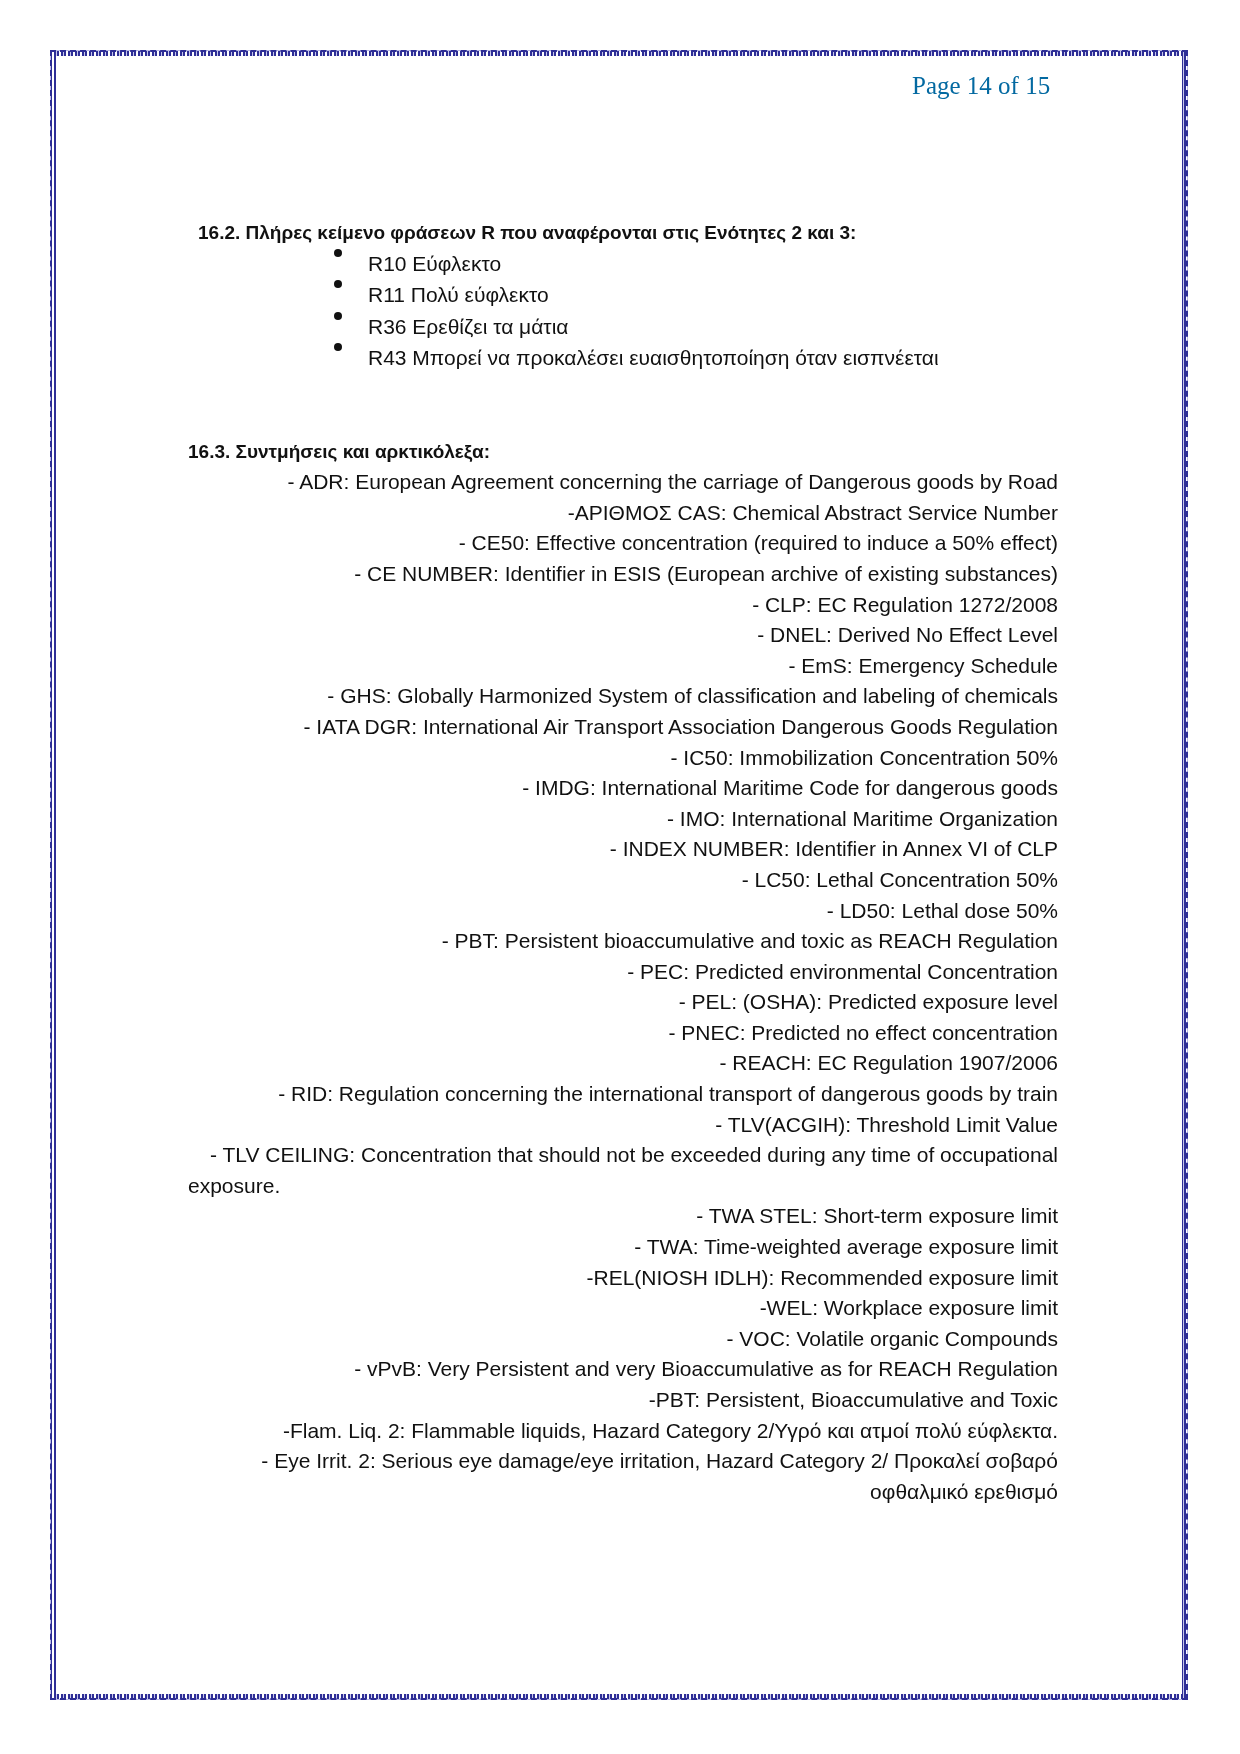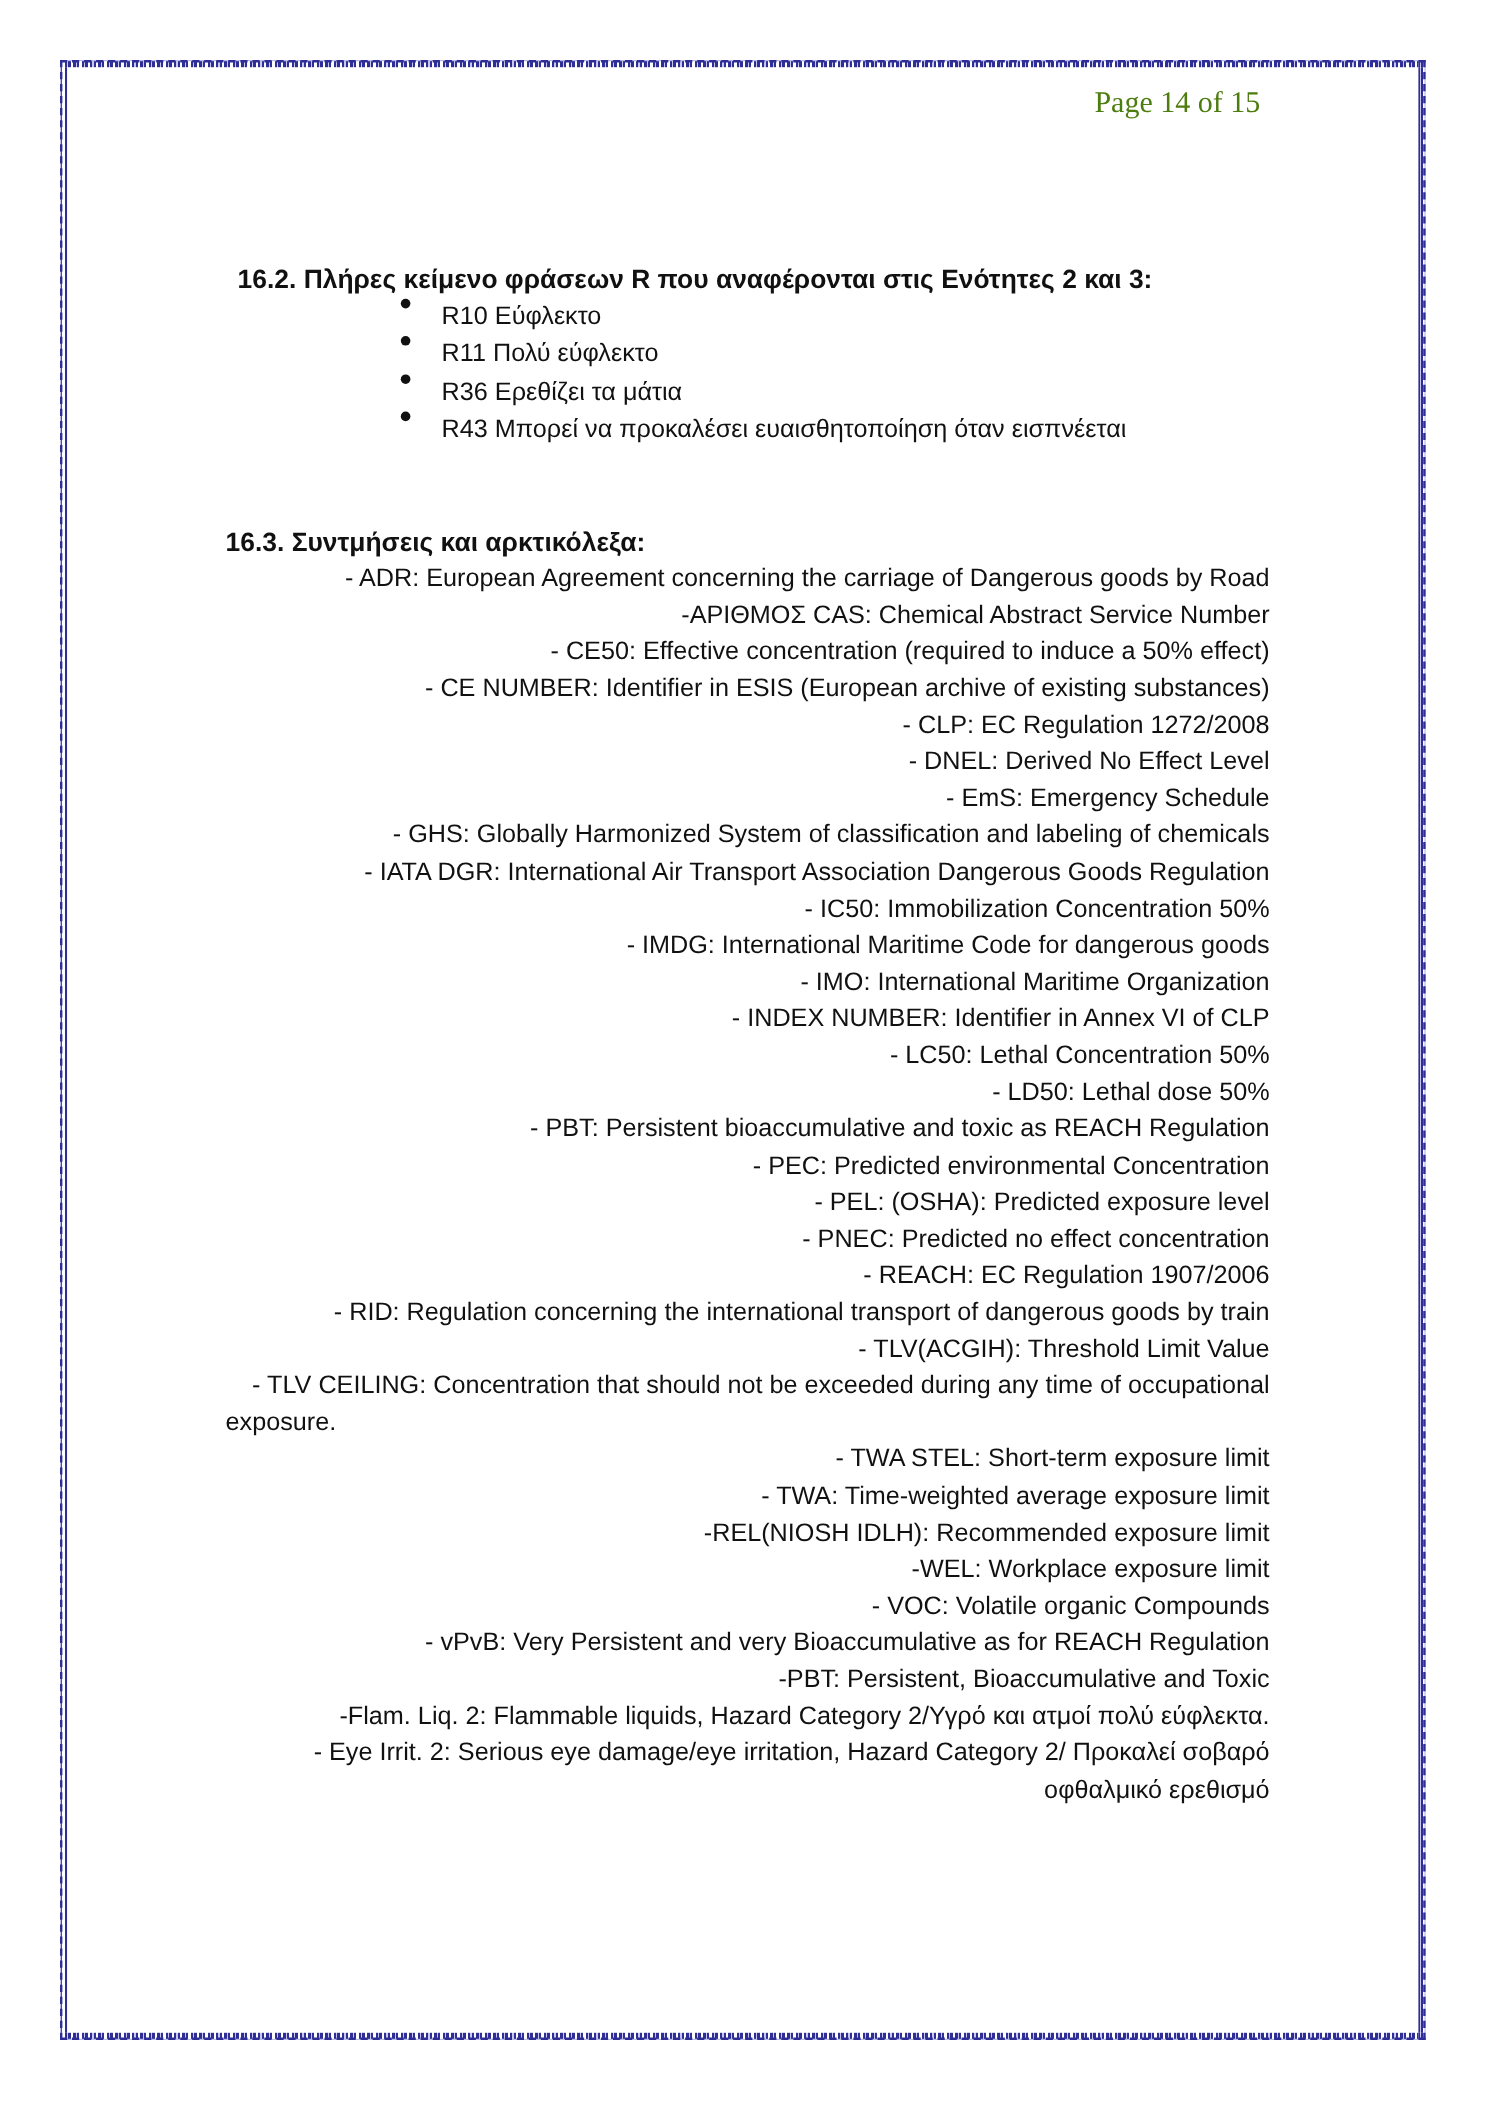--- a/index.html
+++ b/index.html
@@ -18,35 +18,35 @@
     content: "";
     position: absolute; inset: -6px;
     border: 2px dashed #2e2e96;
     pointer-events: none;
   }
   .page-number {
     position: absolute;
     top: 72px; left: 912px;
     font-family: "Liberation Serif", serif;
     font-size: 25px;
-    color: #4d7c0f;
+    color: #0369a1;
   }
   .content {
     position: absolute;
     left: 188px; top: 218px;
     width: 870px;
     font-family: "Liberation Sans", sans-serif;
     font-size: 21px;
     line-height: 30.6px;
     color: #111;
   }
   .heading {
     font-weight: bold;
     margin: 0;
-    font-size: 22px;
+    font-size: 19px;
   }
   .heading-162 { margin-left: 10px; }
   .r-list {
     list-style: none;
     margin: 0; padding: 0;
     margin-left: 140px;
   }
   .r-list li {
     display: flex;
     align-items: flex-start;

